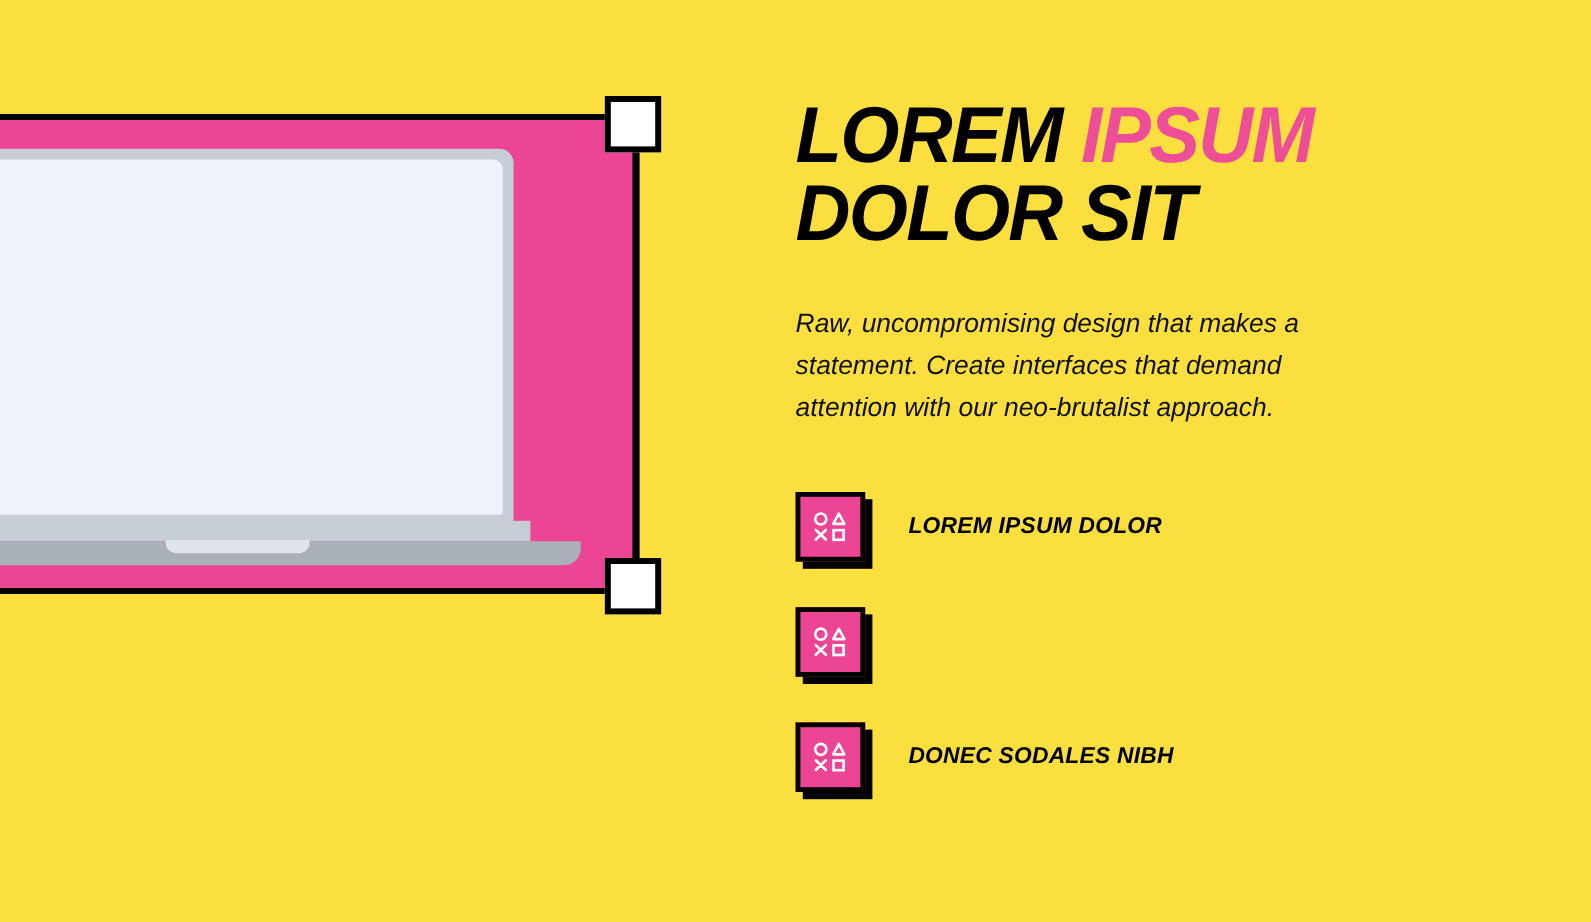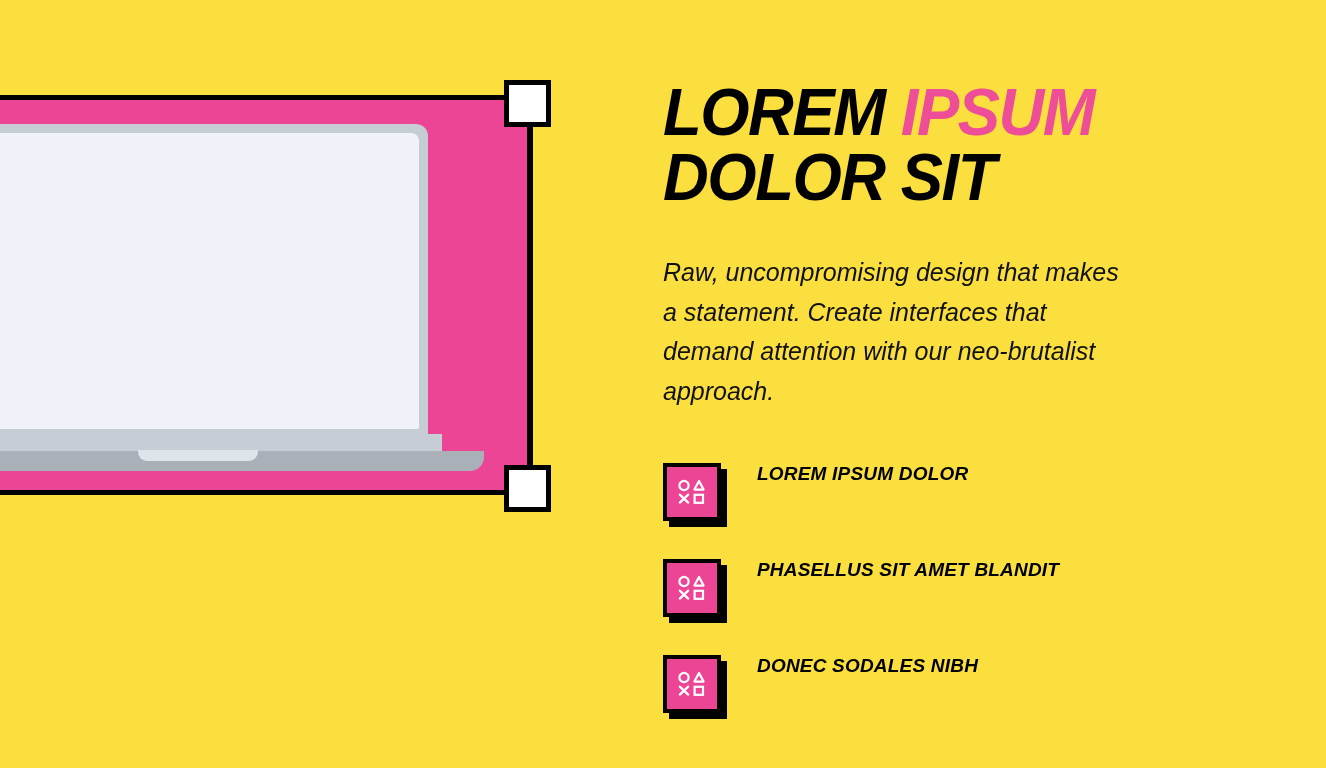--- a/index.html
+++ b/index.html
@@ -127,34 +127,34 @@
     color:#000;
     font-stretch:condensed;
     transform:scaleX(0.96);
     transform-origin:left center;
   }
   .headline .accent{ color:#EE4D98; }
   .headline-line-2{ display:block; }
 
   .lede{
     margin-top:44px;
-    font-size:25px;
+    font-size:22px;
     line-height:1.58;
     color:#111;
     width:462px;
     font-weight:400;
   }
 
   .feature-list{
     margin-top:52px;
     list-style:none;
   }
   .feature-item{
     display:flex;
-    align-items:flex-start;
+    align-items:center;
     margin-bottom:38px;
   }
   .feature-icon{
     position:relative;
     width:58px;
     height:58px;
     flex:0 0 58px;
     background:#EC4596;
     border:4px solid #000;
     box-shadow:6px 6px 0 #000;
@@ -218,21 +218,20 @@
 
     <li class="feature-item">
       <span class="feature-icon">
         <svg width="30" height="28" viewBox="0 0 30 28" aria-hidden="true">
           <circle cx="7" cy="7.5" r="4.6" fill="none" stroke="#fff" stroke-width="2.2"></circle>
           <path d="M22 3 L26.6 11.6 L17.4 11.6 Z" fill="none" stroke="#fff" stroke-width="2.2" stroke-linejoin="round"></path>
           <path d="M2.8 16.6 L11.2 24.6 M11.2 16.6 L2.8 24.6" stroke="#fff" stroke-width="2.2" stroke-linecap="round"></path>
           <rect x="17.6" y="16.8" width="8.4" height="8" fill="none" stroke="#fff" stroke-width="2.2"></rect>
         </svg>
       </span>
-      <span class="feature-label">PHASELLUS SIT AMET BLANDIT</span>
     </li>
 
     <li class="feature-item">
       <span class="feature-icon">
         <svg width="30" height="28" viewBox="0 0 30 28" aria-hidden="true">
           <circle cx="7" cy="7.5" r="4.6" fill="none" stroke="#fff" stroke-width="2.2"></circle>
           <path d="M22 3 L26.6 11.6 L17.4 11.6 Z" fill="none" stroke="#fff" stroke-width="2.2" stroke-linejoin="round"></path>
           <path d="M2.8 16.6 L11.2 24.6 M11.2 16.6 L2.8 24.6" stroke="#fff" stroke-width="2.2" stroke-linecap="round"></path>
           <rect x="17.6" y="16.8" width="8.4" height="8" fill="none" stroke="#fff" stroke-width="2.2"></rect>
         </svg>

